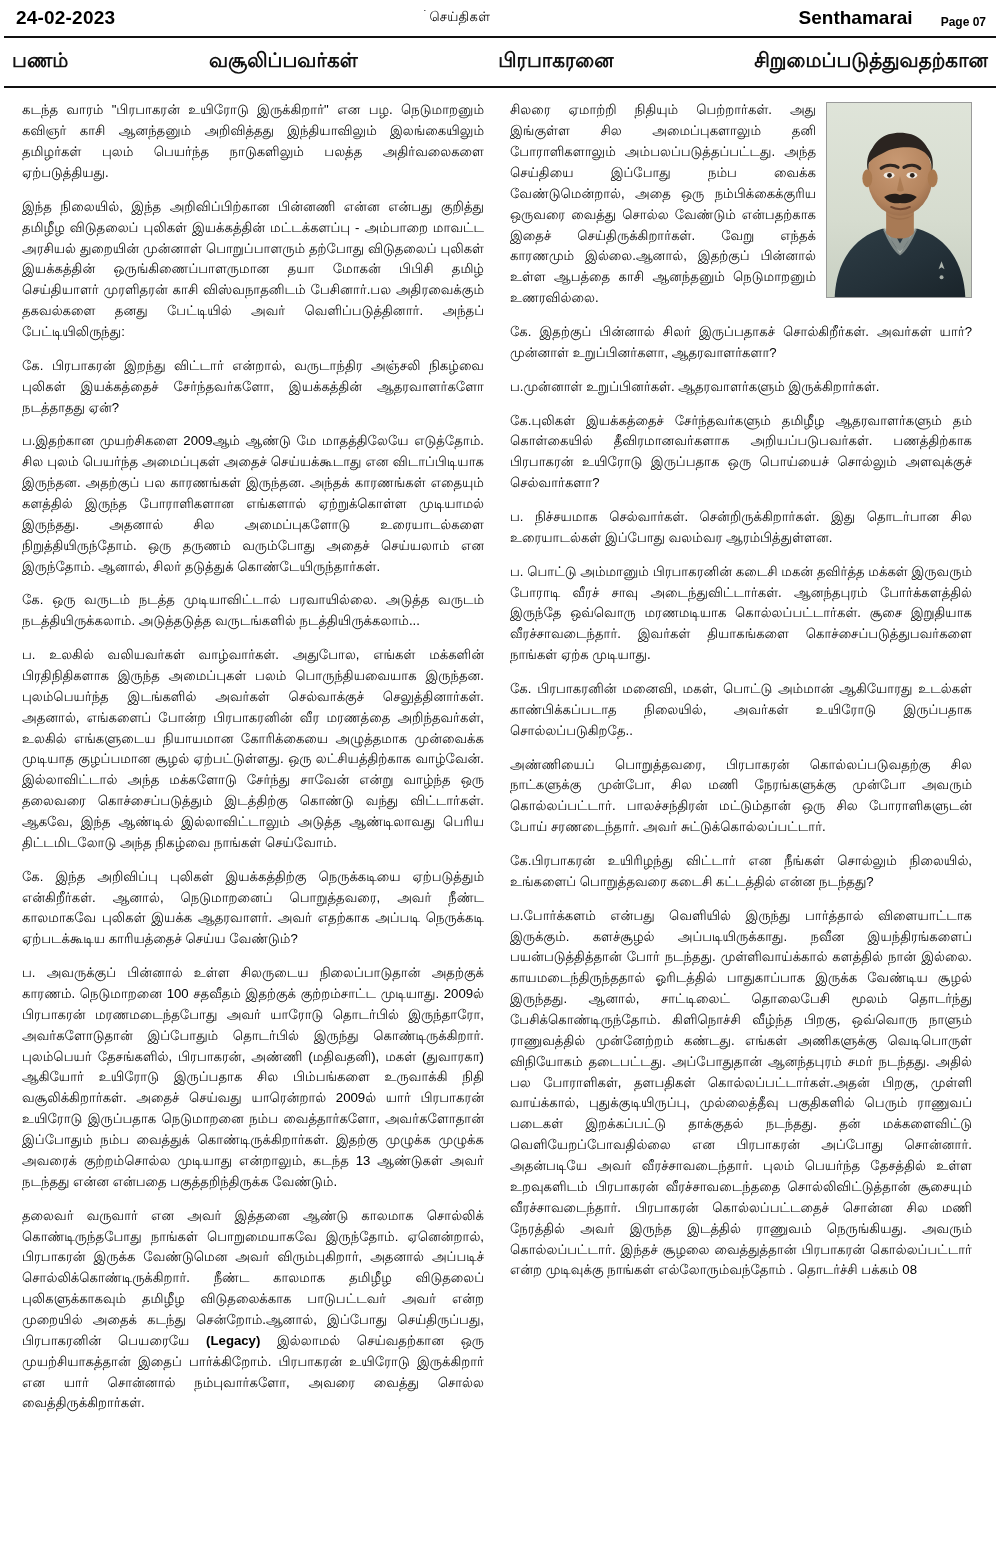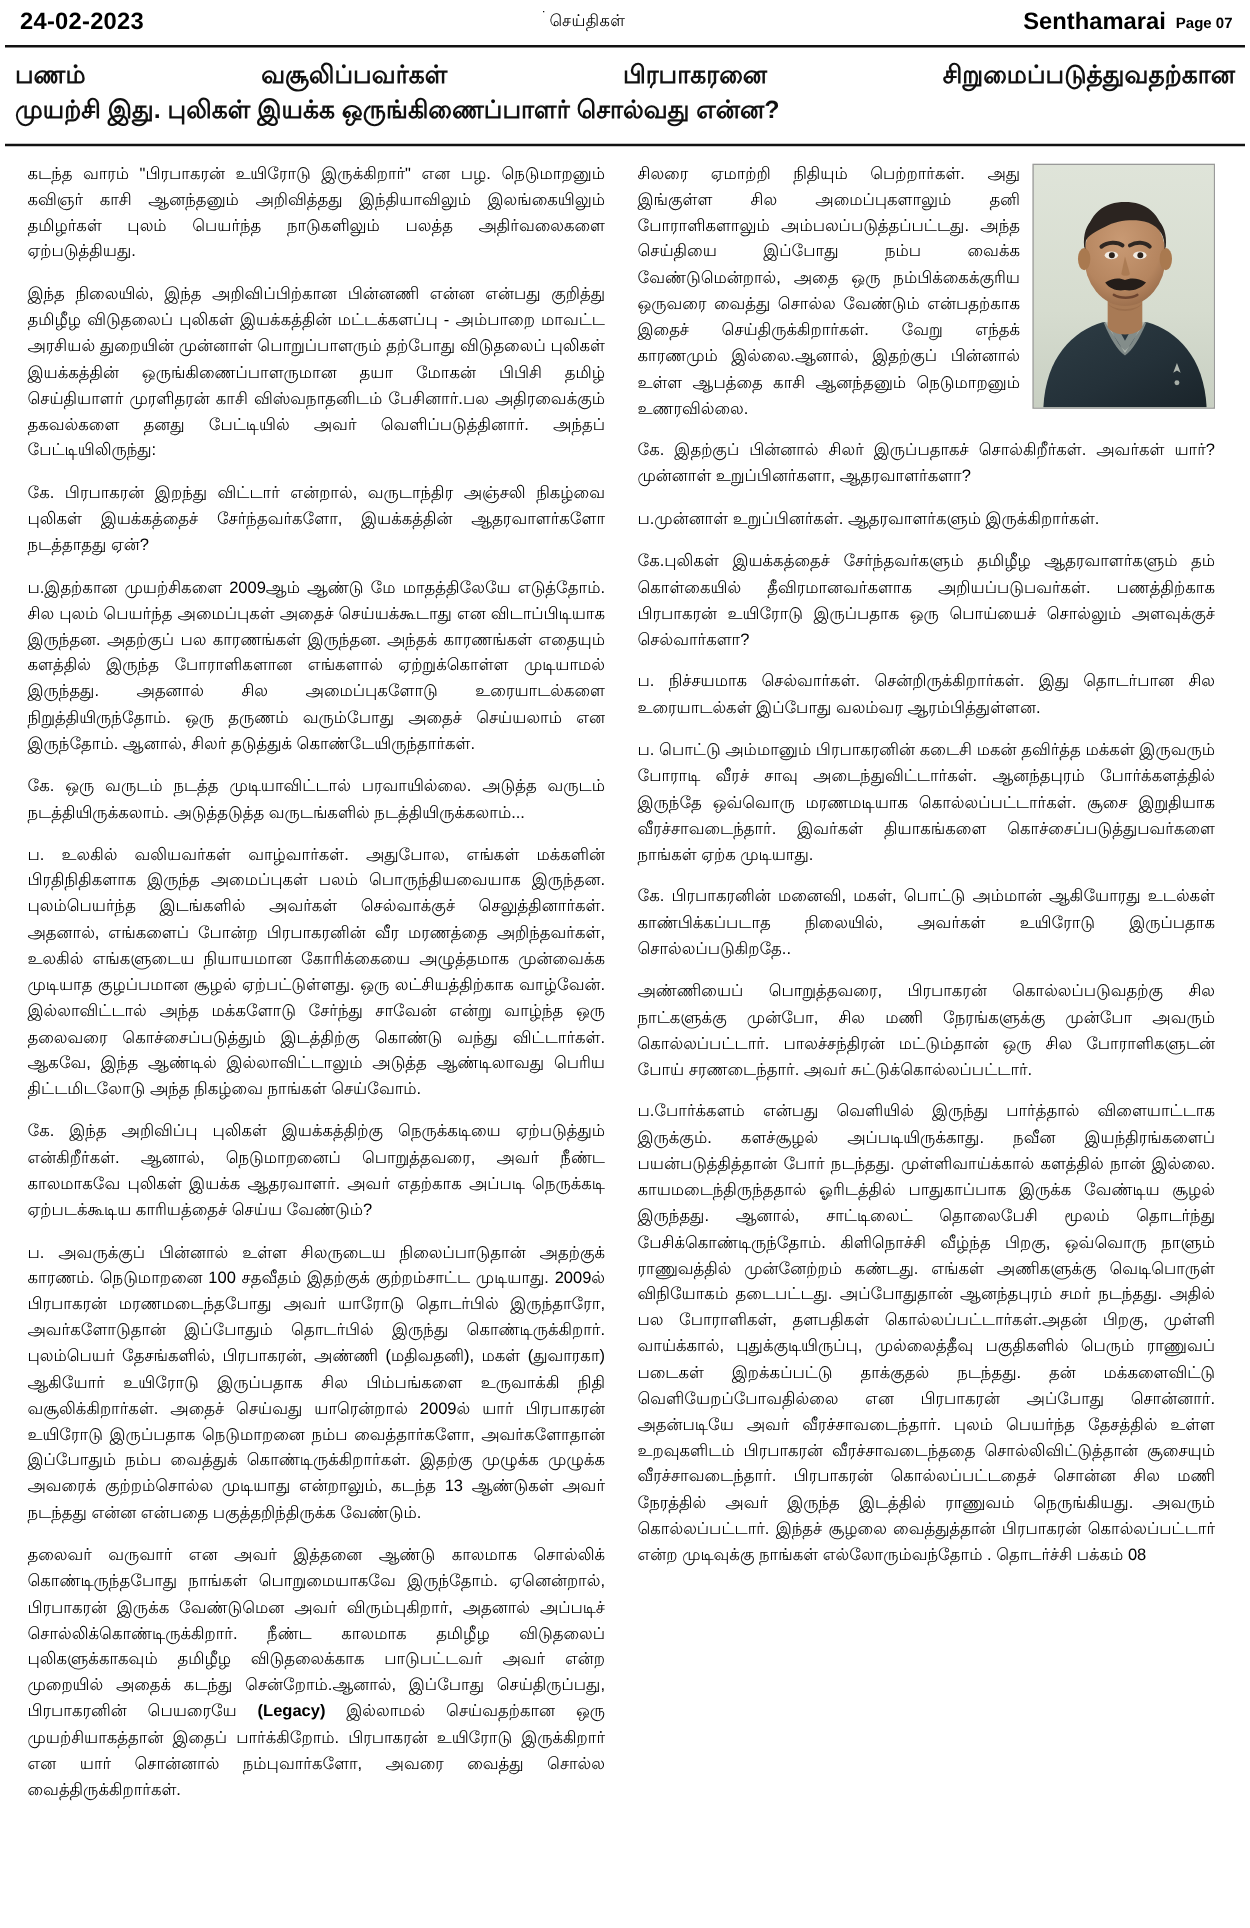--- a/index.html
+++ b/index.html
@@ -51,22 +51,22 @@
   }
   .masthead-center .tick {
     font-size: 11px;
     vertical-align: top;
     position: relative;
     top: -1px;
     margin-right: 2px;
   }
   .masthead-right {
     display: flex;
-    align-items: center;
-    gap: 8px;
+    align-items: flex-end;
+    gap: 28px;
     white-space: nowrap;
   }
   .masthead-paper {
     font-size: 19px;
     font-weight: bold;
   }
   .masthead-page {
     font-size: 12px;
     font-weight: bold;
   }
@@ -169,21 +169,20 @@
     <div class="masthead-right">
       <span class="masthead-paper">Senthamarai</span>
       <span class="masthead-page">Page 07</span>
     </div>
   </div>
 
   <div class="rule-top"></div>
 
   <div class="headline">
     <div class="headline-line l1">பணம் வசூலிப்பவர்கள் பிரபாகரனை சிறுமைப்படுத்துவதற்கான</div>
-    <div class="headline-line l2">முயற்சி இது. புலிகள் இயக்க ஒருங்கிணைப்பாளர் சொல்வது என்ன?</div>
   </div>
 
   <div class="rule-under-headline"></div>
 
   <div class="columns">
 
     <div class="col" id="left-col">
         <p class="para">கடந்த வாரம் "பிரபாகரன் உயிரோடு இருக்கிறார்" என பழ. நெடுமாறனும் கவிஞர் காசி ஆனந்தனும் அறிவித்தது இந்தியாவிலும் இலங்கையிலும் தமிழர்கள் புலம் பெயர்ந்த நாடுகளிலும் பலத்த அதிர்வலைகளை ஏற்படுத்தியது.</p>
         <p class="para">இந்த நிலையில், இந்த அறிவிப்பிற்கான பின்னணி என்ன என்பது குறித்து தமிழீழ விடுதலைப் புலிகள் இயக்கத்தின் மட்டக்களப்பு - அம்பாறை மாவட்ட அரசியல் துறையின் முன்னாள் பொறுப்பாளரும் தற்போது விடுதலைப் புலிகள் இயக்கத்தின் ஒருங்கிணைப்பாளருமான தயா மோகன் பிபிசி தமிழ் செய்தியாளர் முரளிதரன் காசி விஸ்வநாதனிடம் பேசினார்.பல அதிரவைக்கும் தகவல்களை தனது பேட்டியில் அவர் வெளிப்படுத்தினார். அந்தப் பேட்டியிலிருந்து:</p>
         <p class="para">கே. பிரபாகரன் இறந்து விட்டார் என்றால், வருடாந்திர அஞ்சலி நிகழ்வை புலிகள் இயக்கத்தைச் சேர்ந்தவர்களோ, இயக்கத்தின் ஆதரவாளர்களோ நடத்தாதது ஏன்?</p>
@@ -255,18 +254,19 @@
         </svg>
       </div>
     <p class="para">சிலரை ஏமாற்றி நிதியும் பெற்றார்கள். அது இங்குள்ள சில அமைப்புகளாலும் தனி போராளிகளாலும் அம்பலப்படுத்தப்பட்டது. அந்த செய்தியை இப்போது நம்ப வைக்க வேண்டுமென்றால், அதை ஒரு நம்பிக்கைக்குரிய ஒருவரை வைத்து சொல்ல வேண்டும் என்பதற்காக இதைச் செய்திருக்கிறார்கள். வேறு எந்தக் காரணமும் இல்லை.ஆனால், இதற்குப் பின்னால் உள்ள ஆபத்தை காசி ஆனந்தனும் நெடுமாறனும் உணரவில்லை.</p>
         <p class="para">கே. இதற்குப் பின்னால் சிலர் இருப்பதாகச் சொல்கிறீர்கள். அவர்கள் யார்? முன்னாள் உறுப்பினர்களா, ஆதரவாளர்களா?</p>
         <p class="para">ப.முன்னாள் உறுப்பினர்கள். ஆதரவாளர்களும் இருக்கிறார்கள்.</p>
         <p class="para">கே.புலிகள் இயக்கத்தைச் சேர்ந்தவர்களும் தமிழீழ ஆதரவாளர்களும் தம் கொள்கையில் தீவிரமானவர்களாக அறியப்படுபவர்கள். பணத்திற்காக பிரபாகரன் உயிரோடு இருப்பதாக ஒரு பொய்யைச் சொல்லும் அளவுக்குச் செல்வார்களா?</p>
         <p class="para">ப. நிச்சயமாக செல்வார்கள். சென்றிருக்கிறார்கள். இது தொடர்பான சில உரையாடல்கள் இப்போது வலம்வர ஆரம்பித்துள்ளன.</p>
         <p class="para">ப. பொட்டு அம்மானும் பிரபாகரனின் கடைசி மகன் தவிர்த்த மக்கள் இருவரும் போராடி வீரச் சாவு அடைந்துவிட்டார்கள். ஆனந்தபுரம் போர்க்களத்தில் இருந்தே ஒவ்வொரு மரணமடியாக கொல்லப்பட்டார்கள். சூசை இறுதியாக வீரச்சாவடைந்தார். இவர்கள் தியாகங்களை கொச்சைப்படுத்துபவர்களை நாங்கள் ஏற்க முடியாது.</p>
         <p class="para">கே. பிரபாகரனின் மனைவி, மகள், பொட்டு அம்மான் ஆகியோரது உடல்கள் காண்பிக்கப்படாத நிலையில், அவர்கள் உயிரோடு இருப்பதாக சொல்லப்படுகிறதே..</p>
         <p class="para">அண்ணியைப் பொறுத்தவரை, பிரபாகரன் கொல்லப்படுவதற்கு சில நாட்களுக்கு முன்போ, சில மணி நேரங்களுக்கு முன்போ அவரும் கொல்லப்பட்டார். பாலச்சந்திரன் மட்டும்தான் ஒரு சில போராளிகளுடன் போய் சரணடைந்தார். அவர் சுட்டுக்கொல்லப்பட்டார்.</p>
+        <p class="para">கே.பிரபாகரன் உயிரிழந்து விட்டார் என நீங்கள் சொல்லும் நிலையில், உங்களைப் பொறுத்தவரை கடைசி கட்டத்தில் என்ன நடந்தது?</p>
         <p class="para">ப.போர்க்களம் என்பது வெளியில் இருந்து பார்த்தால் விளையாட்டாக இருக்கும். களச்சூழல் அப்படியிருக்காது. நவீன இயந்திரங்களைப் பயன்படுத்தித்தான் போர் நடந்தது. முள்ளிவாய்க்கால் களத்தில் நான் இல்லை. காயமடைந்திருந்ததால் ஓரிடத்தில் பாதுகாப்பாக இருக்க வேண்டிய சூழல் இருந்தது. ஆனால், சாட்டிலைட் தொலைபேசி மூலம் தொடர்ந்து பேசிக்கொண்டிருந்தோம். கிளிநொச்சி வீழ்ந்த பிறகு, ஒவ்வொரு நாளும் ராணுவத்தில் முன்னேற்றம் கண்டது. எங்கள் அணிகளுக்கு வெடிபொருள் விநியோகம் தடைபட்டது. அப்போதுதான் ஆனந்தபுரம் சமர் நடந்தது. அதில் பல போராளிகள், தளபதிகள் கொல்லப்பட்டார்கள்.அதன் பிறகு, முள்ளி வாய்க்கால், புதுக்குடியிருப்பு, முல்லைத்தீவு பகுதிகளில் பெரும் ராணுவப் படைகள் இறக்கப்பட்டு தாக்குதல் நடந்தது. தன் மக்களைவிட்டு வெளியேறப்போவதில்லை என பிரபாகரன் அப்போது சொன்னார். அதன்படியே அவர் வீரச்சாவடைந்தார். புலம் பெயர்ந்த தேசத்தில் உள்ள உறவுகளிடம் பிரபாகரன் வீரச்சாவடைந்ததை சொல்லிவிட்டுத்தான் சூசையும் வீரச்சாவடைந்தார். பிரபாகரன் கொல்லப்பட்டதைச் சொன்ன சில மணி நேரத்தில் அவர் இருந்த இடத்தில் ராணுவம் நெருங்கியது. அவரும் கொல்லப்பட்டார். இந்தச் சூழலை வைத்துத்தான் பிரபாகரன் கொல்லப்பட்டார் என்ற முடிவுக்கு நாங்கள் எல்லோரும்வந்தோம் . தொடர்ச்சி பக்கம் 08</p>
       </div>
 
   </div>
 
 </div>
 
 </body></html>

